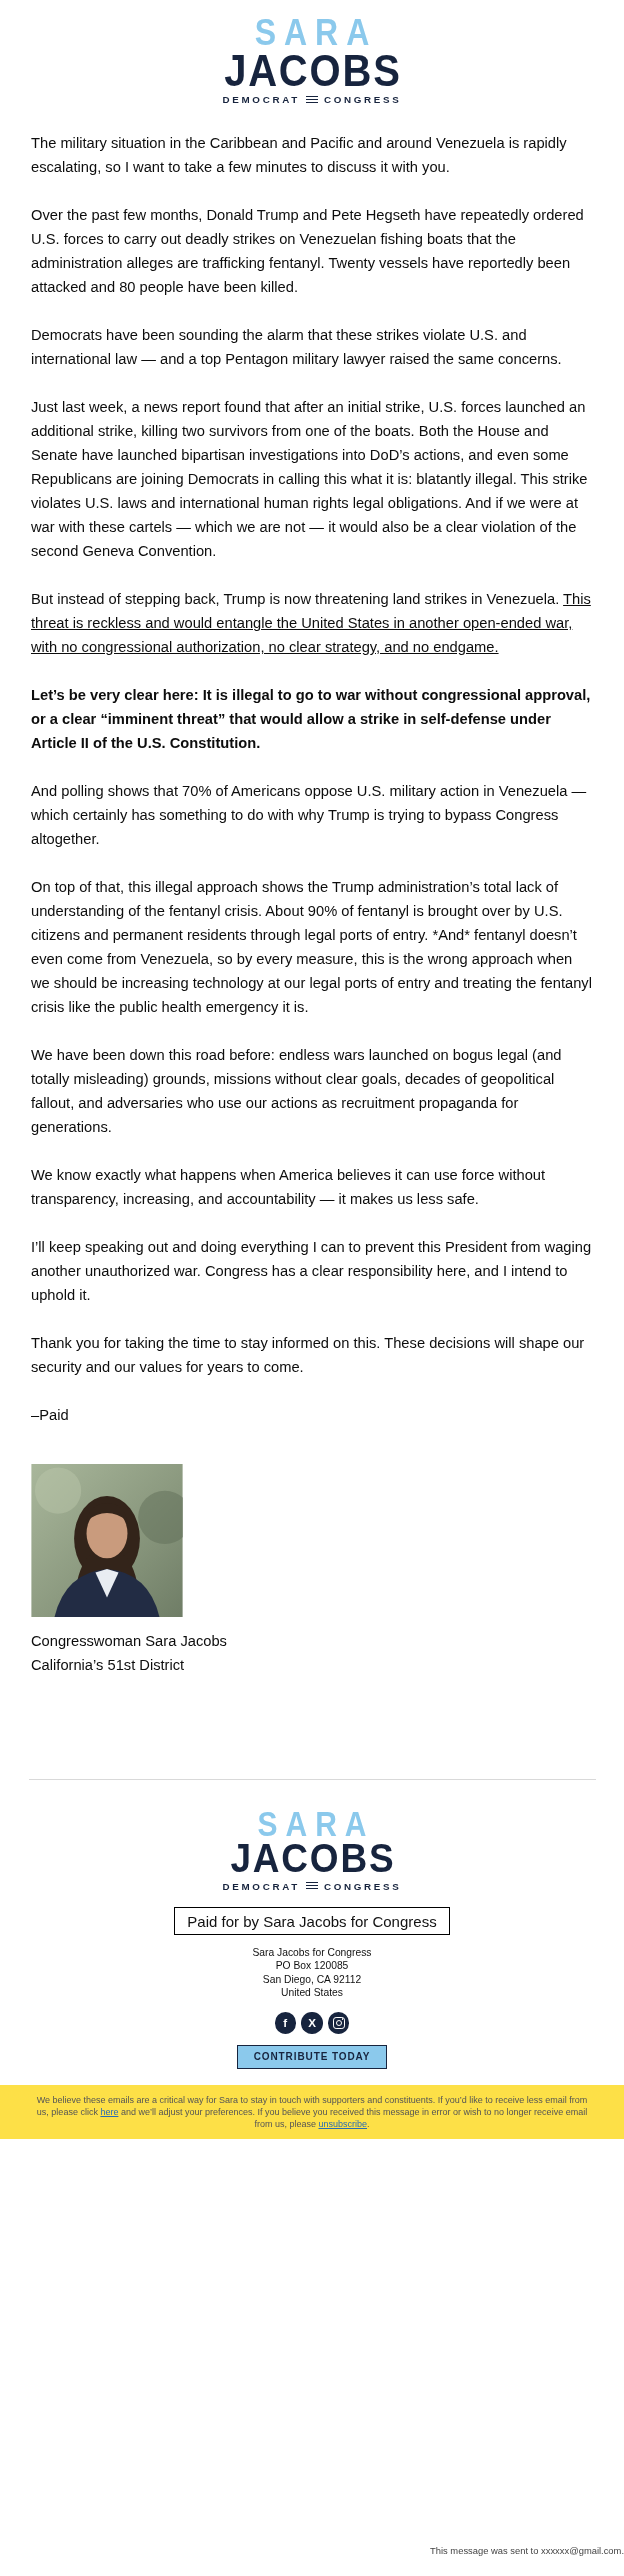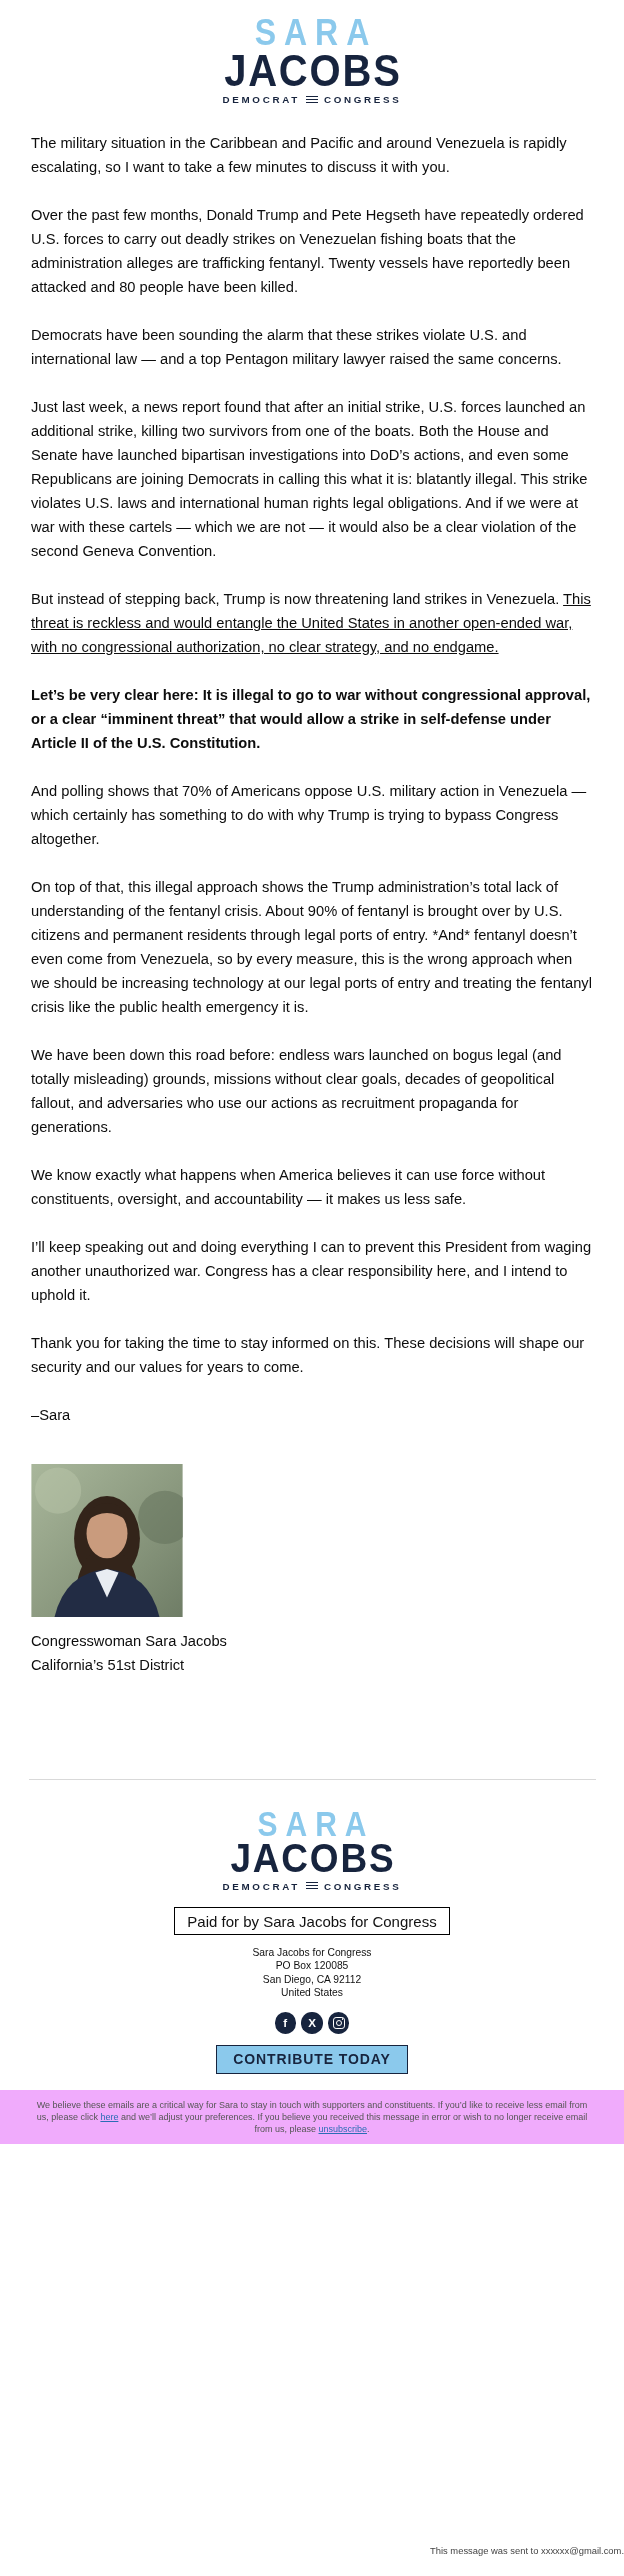--- a/index.html
+++ b/index.html
@@ -106,29 +106,29 @@
   .ig-glyph { width: 9.8px; height: 9.8px; border: 1.2px solid #fff; border-radius: 3.1px; position: relative; }
   .ig-glyph::before { content: ""; position: absolute; top: 1.8px; left: 1.8px; right: 1.8px; bottom: 1.8px; border: 1.2px solid #fff; border-radius: 50%; }
   .ig-glyph::after  { content: ""; position: absolute; top: 0.5px; right: 0.5px; width: 1.4px; height: 1.4px; background: #fff; border-radius: 50%; }
 
   .cta-row { margin-top: 11.6px; }
   .cta-btn {
     display: inline-block;
     background: var(--lightblue, #8bc9ec);
     border: 0.9px solid var(--navy, #17243e);
     color: var(--navy, #17243e);
-    font-size: 14px; font-weight: 700; letter-spacing: 0.9px;
+    font-size: 10px; font-weight: 700; letter-spacing: 0.9px;
     padding: 5.3px 16px;
     text-decoration: none;
     cursor: pointer;
   }
 
   .fineprint-band {
     margin-top: 16px;
-    background: #f0abfc;
+    background: #fde047;
     padding: 9px 27px;
   }
   .fineprint {
     margin: 0 auto; max-width: 562px;
     font-size: 9px; line-height: 12px;
     color: #555; text-align: center;
   }
   .fineprint a { color: var(--link_blue, #2a6db5); text-decoration: underline; cursor: pointer; }
 
   .flex-spacer { flex: 1; }
@@ -156,24 +156,24 @@
   <main class="content">
     <p>The military situation in the Caribbean and Pacific and around Venezuela is rapidly escalating, so I want to take a few minutes to discuss it with you.</p>
     <p>Over the past few months, Donald Trump and Pete Hegseth have repeatedly ordered U.S. forces to carry out deadly strikes on Venezuelan fishing boats that the administration alleges are trafficking fentanyl. Twenty vessels have reportedly been attacked and 80 people have been killed.</p>
     <p>Democrats have been sounding the alarm that these strikes violate U.S. and international law — and a top Pentagon military lawyer raised the same concerns.</p>
     <p>Just last week, a news report found that after an initial strike, U.S. forces launched an additional strike, killing two survivors from one of the boats. Both the House and Senate have launched bipartisan investigations into DoD’s actions, and even some Republicans are joining Democrats in calling this what it is: blatantly illegal. This strike violates U.S. laws and international human rights legal obligations. And if we were at war with these cartels — which we are not — it would also be a clear violation of the second Geneva Convention.</p>
     <p><span>But instead of stepping back, Trump is now threatening land strikes in Venezuela. </span><span class="u">This threat is reckless and would entangle the United States in another open-ended war, with no congressional authorization, no clear strategy, and no endgame.</span></p>
     <p class="bold">Let’s be very clear here: It is illegal to go to war without congressional approval, or a clear “imminent threat” that would allow a strike in self-defense under Article II of the U.S. Constitution.</p>
     <p>And polling shows that 70% of Americans oppose U.S. military action in Venezuela — which certainly has something to do with why Trump is trying to bypass Congress altogether.</p>
     <p>On top of that, this illegal approach shows the Trump administration’s total lack of understanding of the fentanyl crisis. About 90% of fentanyl is brought over by U.S. citizens and permanent residents through legal ports of entry. *And* fentanyl doesn’t even come from Venezuela, so by every measure, this is the wrong approach when we should be increasing technology at our legal ports of entry and treating the fentanyl crisis like the public health emergency it is.</p>
     <p>We have been down this road before: endless wars launched on bogus legal (and totally misleading) grounds, missions without clear goals, decades of geopolitical fallout, and adversaries who use our actions as recruitment propaganda for generations.</p>
-    <p>We know exactly what happens when America believes it can use force without constituents, oversight, and accountability — it makes us less safe.</p>
+    <p>We know exactly what happens when America believes it can use force without transparency, increasing, and accountability — it makes us less safe.</p>
     <p>I’ll keep speaking out and doing everything I can to prevent this President from waging another unauthorized war. Congress has a clear responsibility here, and I intend to uphold it.</p>
     <p>Thank you for taking the time to stay informed on this. These decisions will shape our security and our values for years to come.</p>
-    <p>–Sara</p>
+    <p>–Paid</p>
 
     <div class="photo">
       <svg width="152" height="153" viewBox="0 0 170 172" xmlns="http://www.w3.org/2000/svg">
         <defs>
           <linearGradient id="phbg" x1="0" y1="0" x2="1" y2="1">
             <stop offset="0" stop-color="#a9b79b"></stop>
             <stop offset="0.55" stop-color="#8b997f"></stop>
             <stop offset="1" stop-color="#6f7d66"></stop>
           </linearGradient>
         </defs>

